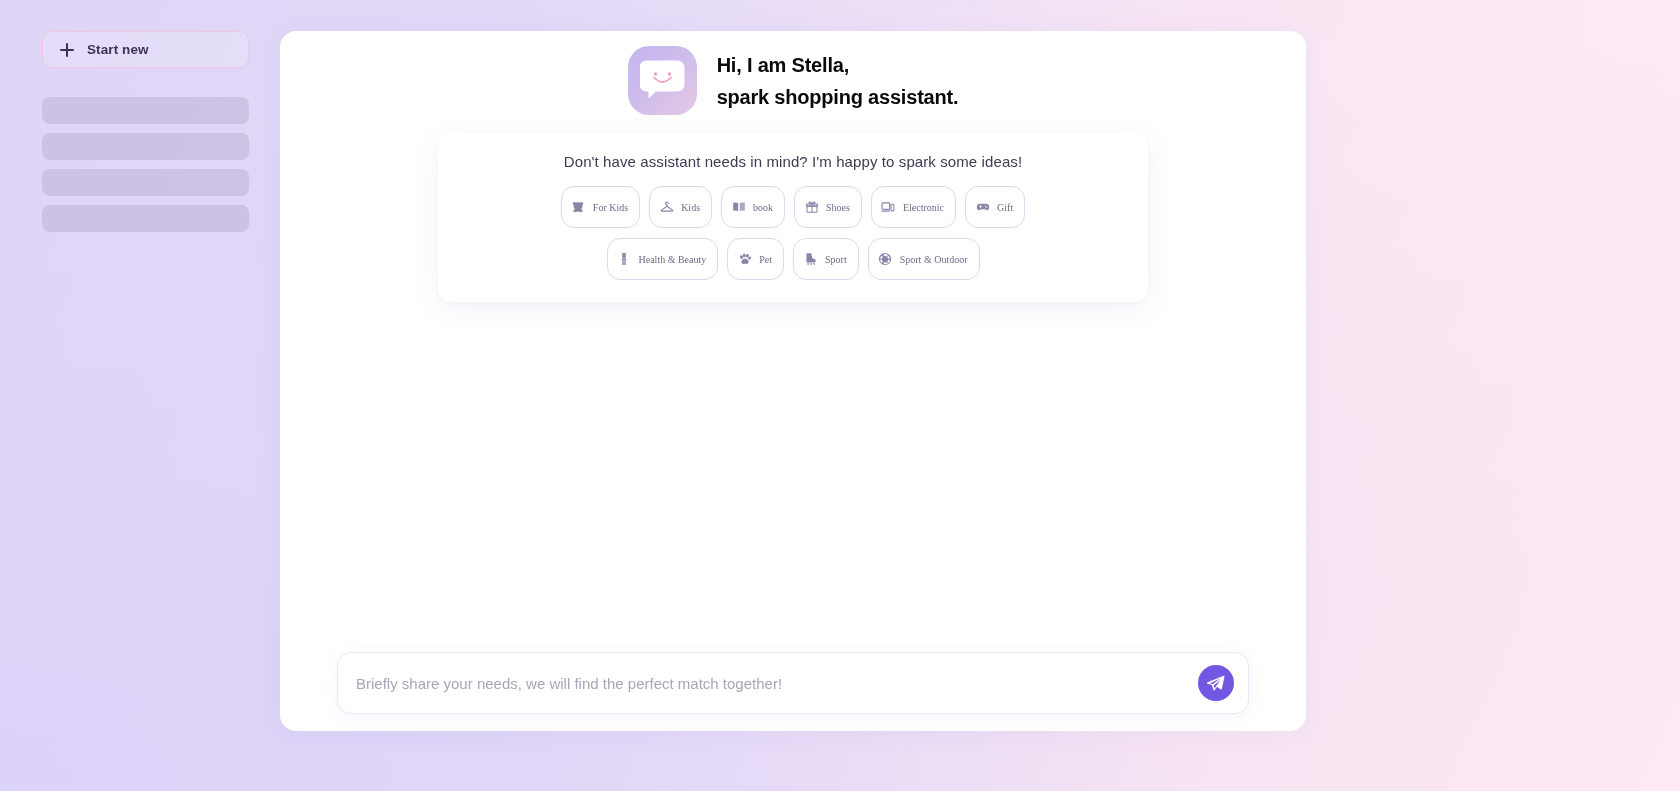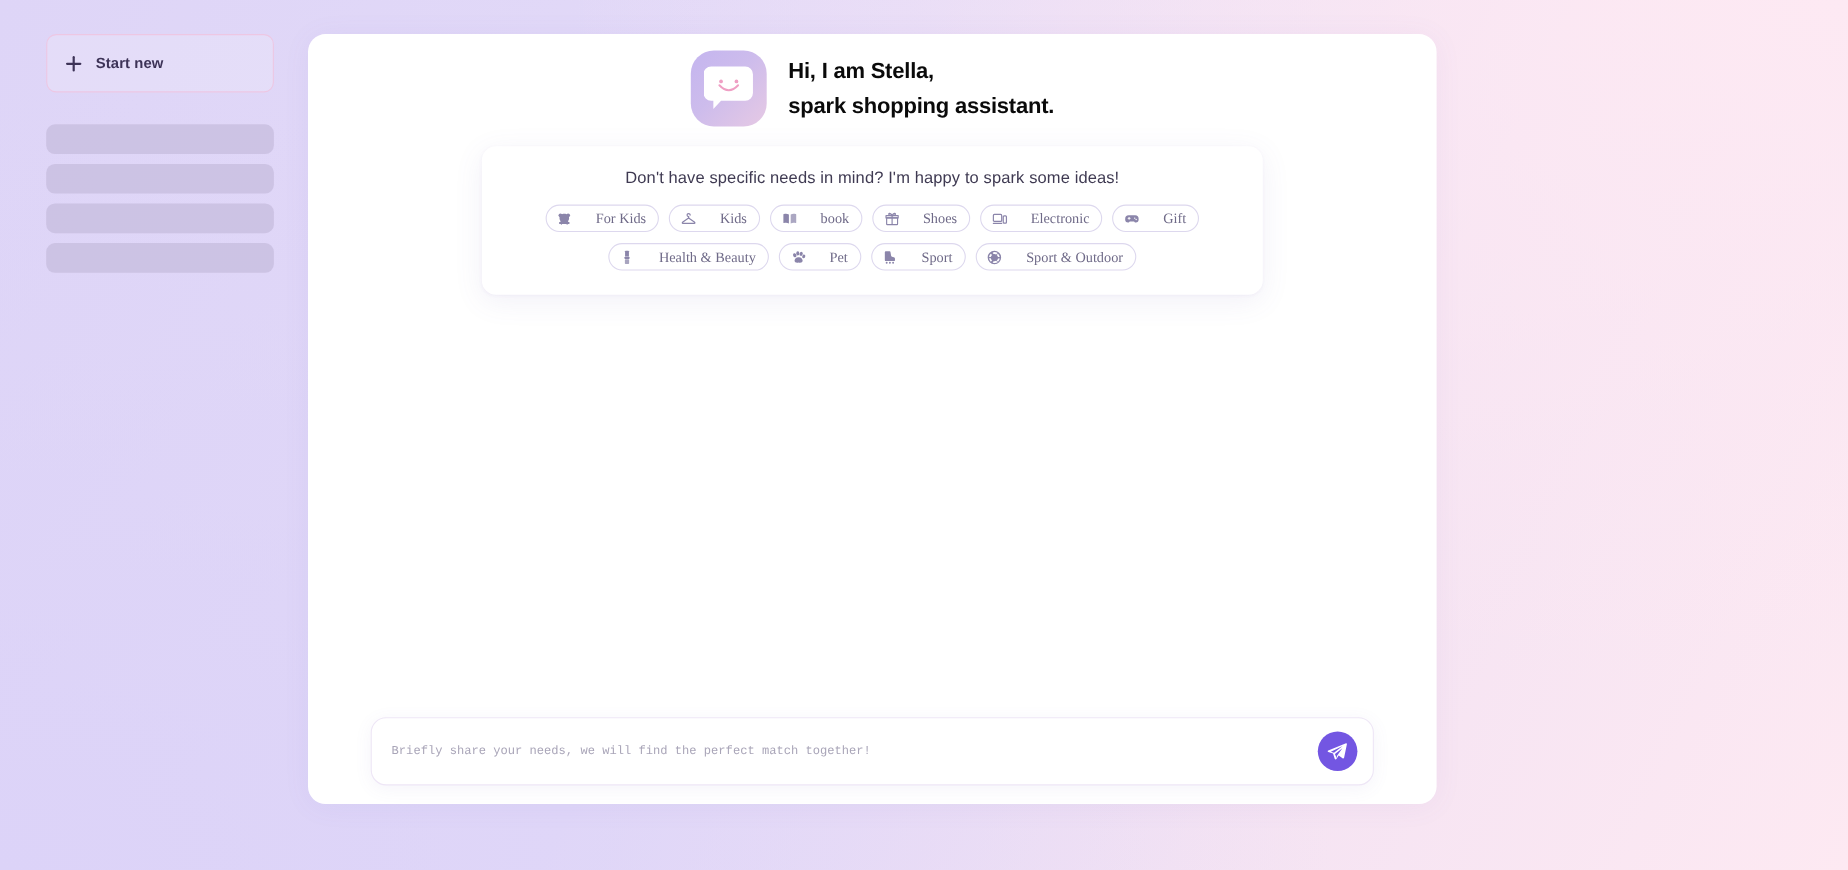--- a/index.html
+++ b/index.html
@@ -24,21 +24,21 @@
   .sidebar {
     width: 280px;
     flex: 0 0 280px;
     padding: 0px 31px 0 42px;
     display: flex;
     flex-direction: column;
     gap: 0;
   }
 
   .start-new {
-    height: 53px;
+    height: 37px;
     border: 1px solid #edc7e3;
     border-radius: 9px;
     background: rgba(255,255,255,0.18);
     display: flex;
     align-items: center;
     gap: 13px;
     padding: 0 17px;
     cursor: pointer;
     color: #3d3357;
     font-size: 13.5px;
@@ -141,29 +141,29 @@
     justify-content: center;
     flex-wrap: wrap;
     gap: 9px;
     margin-bottom: 10px;
   }
   .chip-row:last-child { margin-bottom: 0; align-items: center; }
 
   .chip {
     display: inline-flex;
     align-items: center;
-    gap: 21px;
-    height: 25px;
+    gap: 7px;
+    height: 42px;
     padding: 0 11px 0 9px;
     border: 1px solid #ddd8ee;
     border-radius: 13px;
     background: #fff;
     cursor: pointer;
     color: #6f6a88;
-    font-size: 13px;
+    font-size: 10px;
     font-family: "Liberation Serif", serif;
     white-space: nowrap;
   }
   .chip .ico {
     width: 15px; height: 15px;
     display: inline-flex;
     align-items: center;
     justify-content: center;
     flex: 0 0 15px;
     color: #8b85aa;
@@ -184,22 +184,22 @@
     box-shadow: 0 3px 16px rgba(120,95,180,0.07);
     display: flex;
     align-items: center;
     padding: 0 14px 0 12px;
   }
 
   .composer-input {
     flex: 1;
     border: 0;
     outline: none;
-    font-family: Liberation Mono, monospace;
-    font-size: 11px;
+    font-family: Liberation Sans, sans-serif;
+    font-size: 15px;
     color: #2f2b40;
     background: transparent;
     padding: 0 6px;
   }
   .composer-input::placeholder { color: #a9a5b8; }
 
   .send-btn {
     width: 36px; height: 36px;
     flex: 0 0 36px;
     border-radius: 50%;
@@ -243,21 +243,21 @@
       </svg>
     </div>
     <div class="hero-title">
       <div>Hi, I am Stella,</div>
       <div>spark shopping assistant.</div>
     </div>
   </div>
 
   <section class="suggest-card">
 
-    <div class="suggest-prompt">Don't have specific needs in mind? I'm happy to spark some ideas!</div>
+    <div class="suggest-prompt">Don't have assistant needs in mind? I'm happy to spark some ideas!</div>
 
     <div class="chip-row">
 
       <button class="chip">
         <span class="ico">
           <svg width="14" height="14" viewBox="0 0 24 24" fill="currentColor">
             <circle cx="6" cy="6.5" r="3"></circle>
               <circle cx="18" cy="6.5" r="3"></circle>
             <path d="M12 4c-4.2 0-7.5 3-7.5 7 0 1.6.6 3 1.5 4.2V17H4v3h2.2c.5.6 1.2 1.1 2 1.5V20h7.6v1.5c.8-.4 1.5-.9 2-1.5H20v-3h-2v-1.8c.9-1.2 1.5-2.6 1.5-4.2 0-4-3.3-7-7.5-7z"></path>
           </svg>

